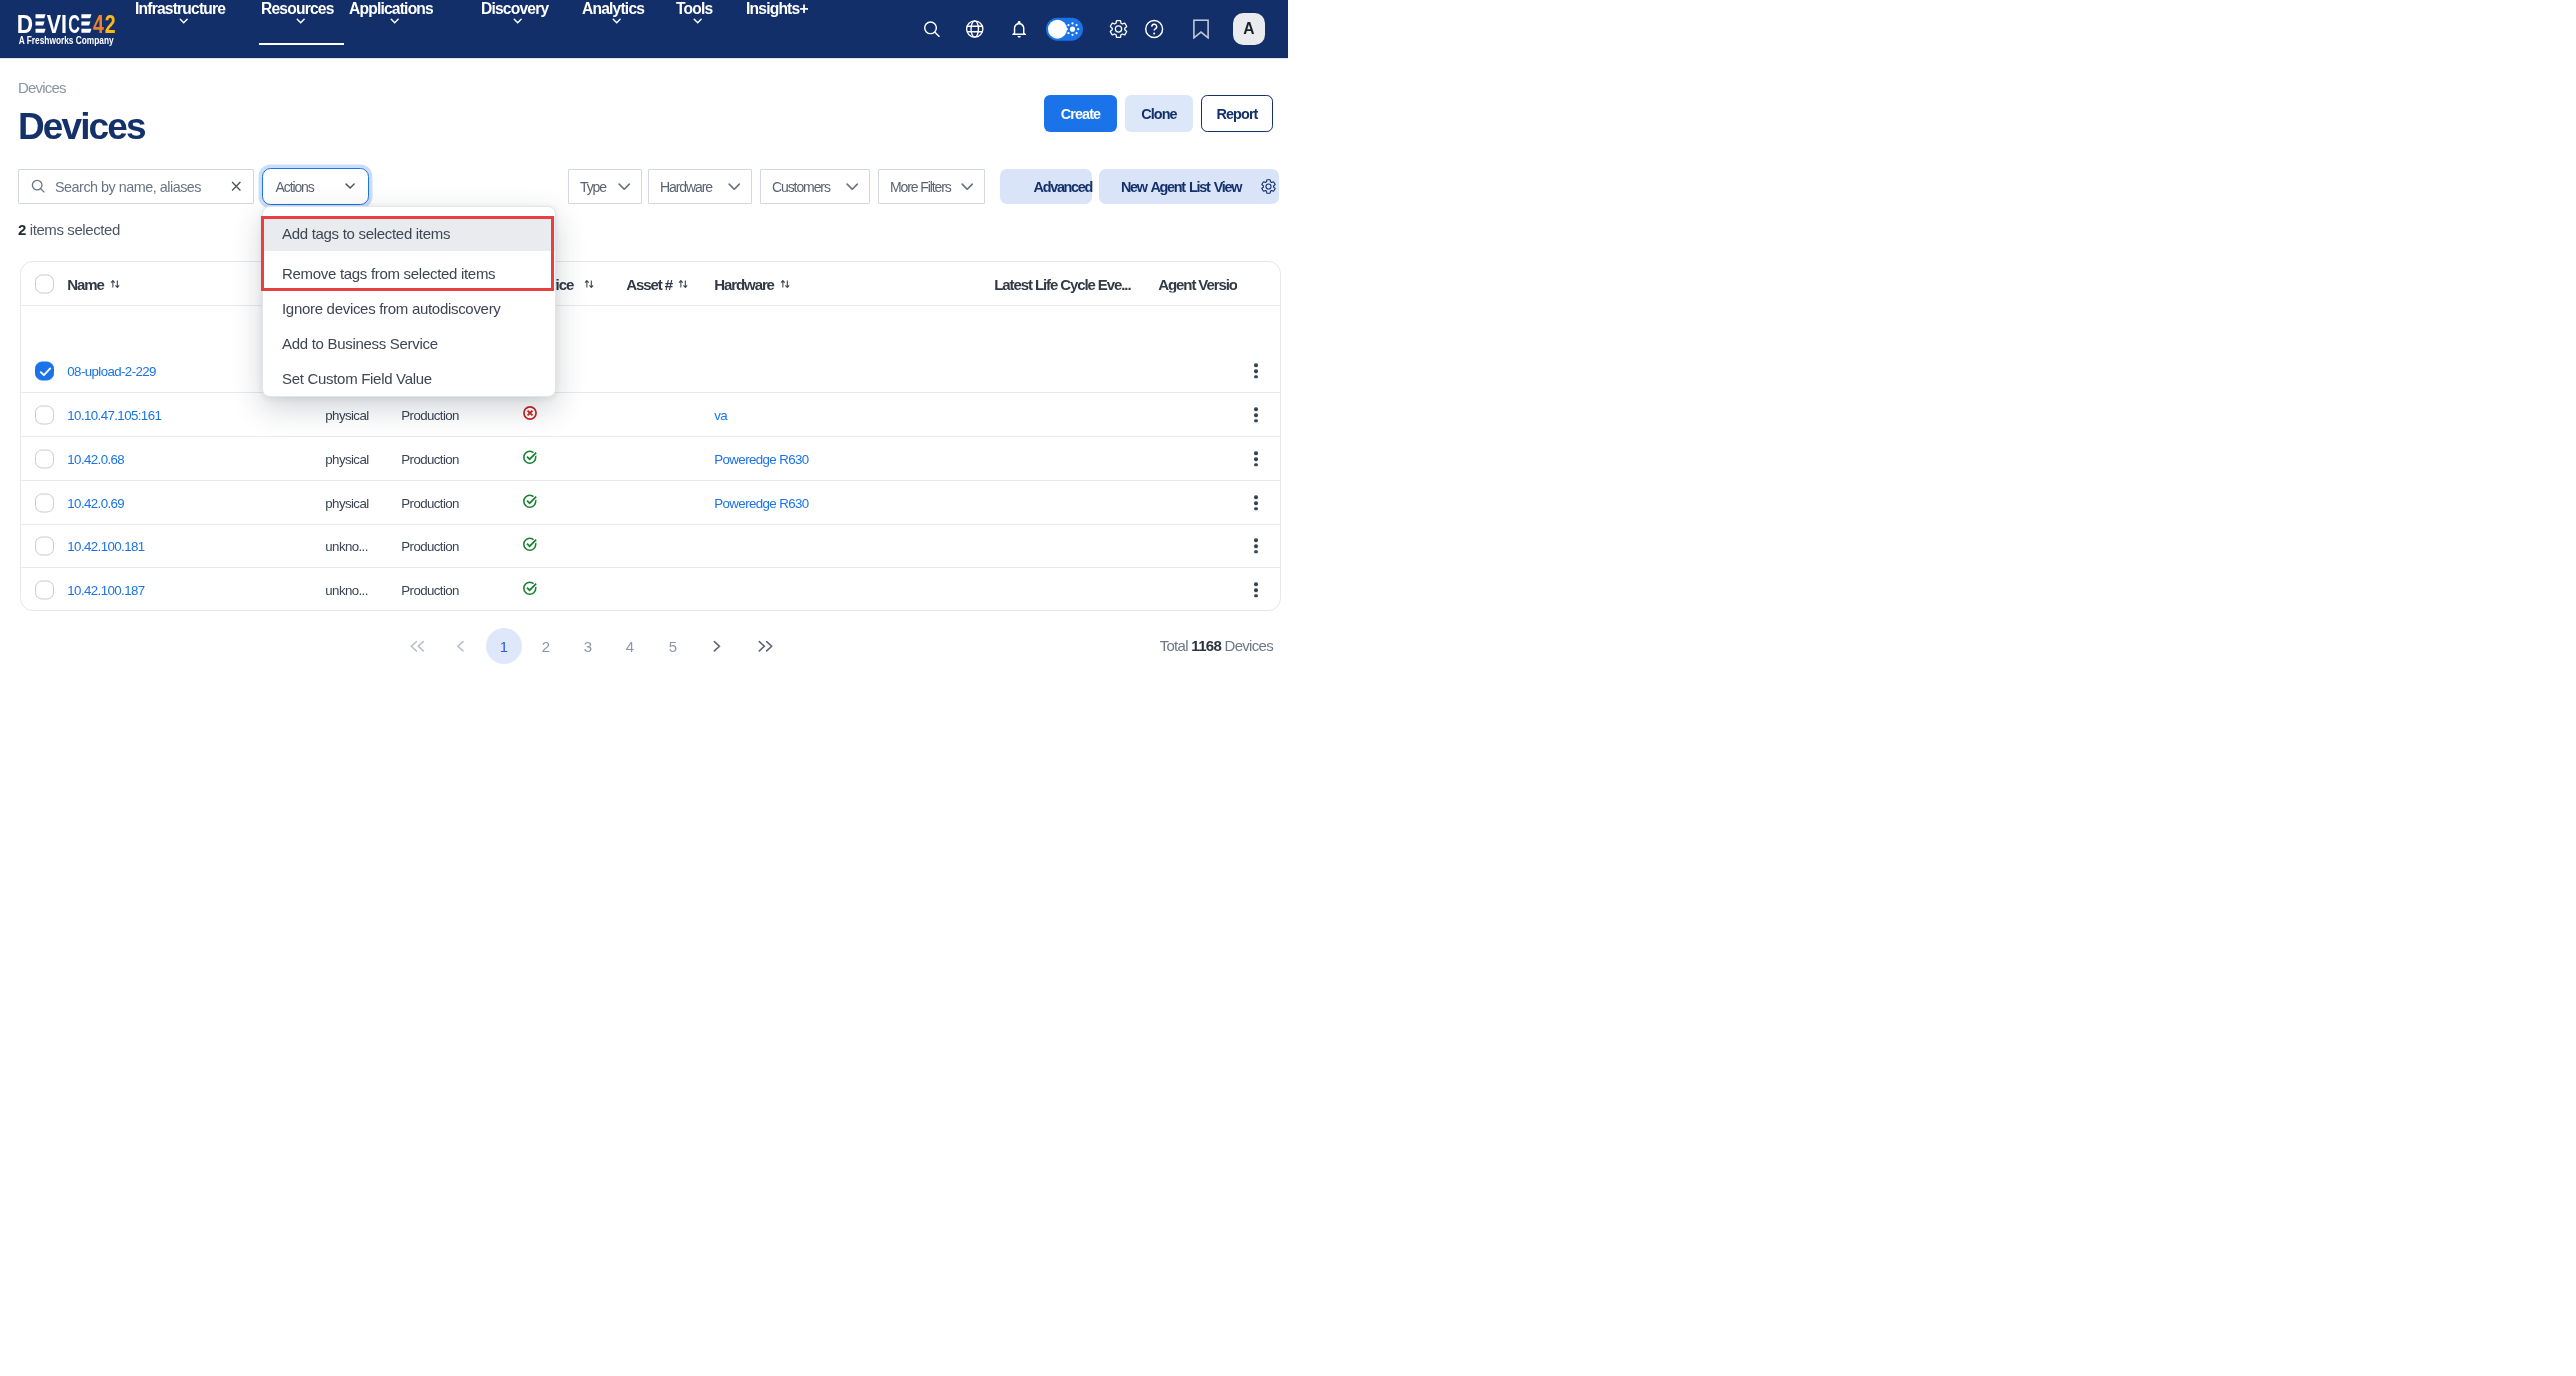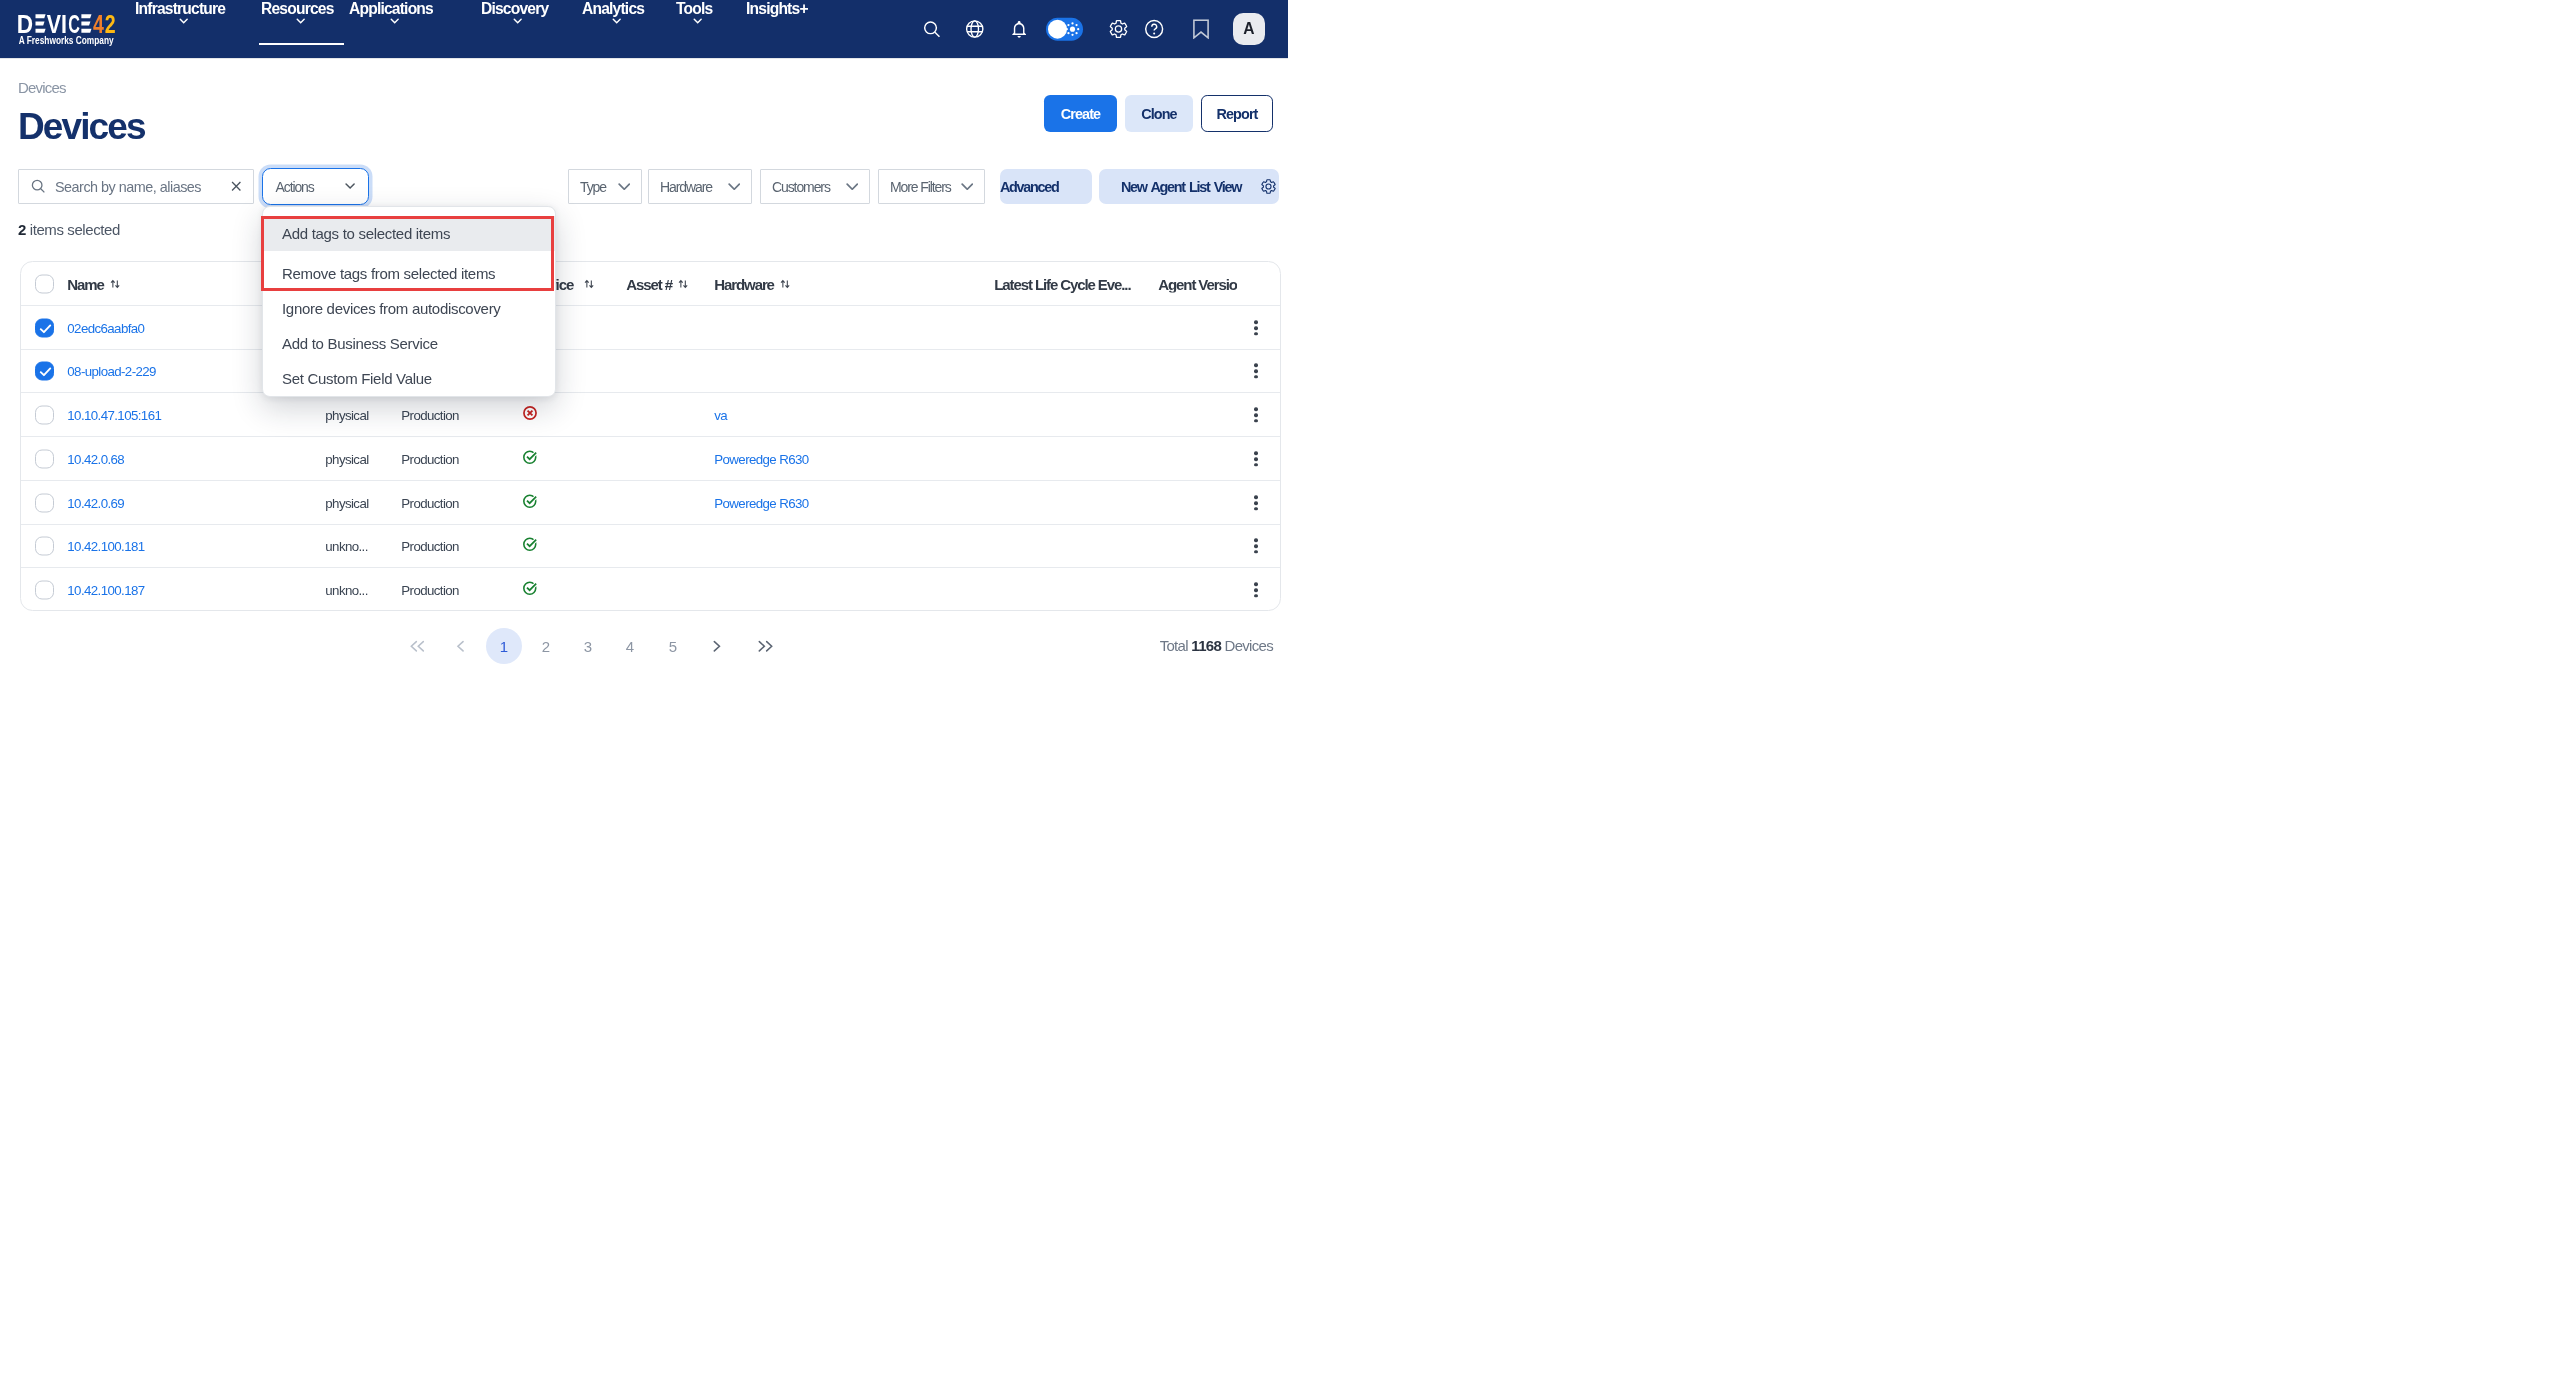--- a/index.html
+++ b/index.html
@@ -26,21 +26,21 @@
 
 .fbox { position:absolute; top:169px; height:35px; background:#fff; border:0.8px solid #d3d8de; border-radius:1px; display:flex; align-items:center; color:#5a6470; font-size:14px; letter-spacing:-1.1px; white-space:nowrap; }
 .search { left:18px; width:236px; padding:0 11px; color:#6a7584; letter-spacing:-0.5px; font-size:14.4px; }
 .search .stxt { margin-left:8.6px; flex:1; }
 .actions { left:262px; width:107px; top:168px; height:37px; border:1.6px solid #1a73e8; border-radius:8.6px; box-shadow:0 0 0 3.5px #cbddf8; justify-content:space-between; padding:0 12.5px; }
 .fsel { justify-content:space-between; padding:0 11px; }
 .f-type { left:568px; width:74px; }
 .f-hw { left:648px; width:104px; }
 .f-cust { left:760px; width:110px; }
 .f-more { left:878px; width:107px; }
-.pill { position:absolute; top:169px; height:35px; background:#d9e4f8; border-radius:7px; color:#14316b; font-size:14.4px; font-weight:bold; letter-spacing:-1.3px; word-spacing:1.6px; display:flex; align-items:center; justify-content:flex-start; white-space:nowrap; }
+.pill { position:absolute; top:169px; height:35px; background:#d9e4f8; border-radius:7px; color:#14316b; font-size:14.4px; font-weight:bold; letter-spacing:-1.3px; word-spacing:1.6px; display:flex; align-items:center; justify-content:flex-end; white-space:nowrap; }
 .p-adv { left:1000px; width:92px; }
 .p-agent { left:1099px; width:180px; justify-content:flex-start; padding-left:22px; }
 .p-agent svg { margin-left:19px; }
 
 .selinfo { position:absolute; left:18px; top:221px; font-size:15px; letter-spacing:-0.4px; color:#4c5665; }
 .selinfo b { color:#1f2835; }
 
 
 .tbl { position:absolute; left:20.3px; top:261px; width:1261px; height:350px; border:0.8px solid #e4e7eb; border-radius:12.5px; }
 .trow { position:absolute; left:0; width:1259px; height:44px; }
@@ -279,32 +279,20 @@
           </svg>
         </div>
     <div class="cell hcell" style="left:973px">
           <span class="sx">Latest Life Cycle Eve...</span>
         </div>
     <div class="cell hcell" style="left:1137px;max-width:79px;overflow:hidden">
           <span class="sx">Agent Version</span>
         </div>
     <div class="sep"></div>
   </div>
-  <div class="trow" style="top:44px">
-    <div class="cb on"><svg width="19" height="19" viewBox="0 0 24 24">
-            <path d="M6 12.2 L10 16 L18 7.5" fill="none" stroke="#fff" stroke-width="2.4" stroke-linecap="round" stroke-linejoin="round"></path>
-          </svg></div>
-    <div class="cell link" style="left:46px"><span class="sx">02edc6aabfa0</span></div>
-    <div class="kebab">
-          <i></i>
-          <i></i>
-          <i></i>
-        </div>
-    <div class="sep"></div>
-  </div>
   <div class="trow" style="top:87px">
     <div class="cb on"><svg width="19" height="19" viewBox="0 0 24 24">
             <path d="M6 12.2 L10 16 L18 7.5" fill="none" stroke="#fff" stroke-width="2.4" stroke-linecap="round" stroke-linejoin="round"></path>
           </svg></div>
     <div class="cell link" style="left:46px"><span class="sx">08-upload-2-229</span></div>
     <div class="kebab">
           <i></i>
           <i></i>
           <i></i>
         </div>

